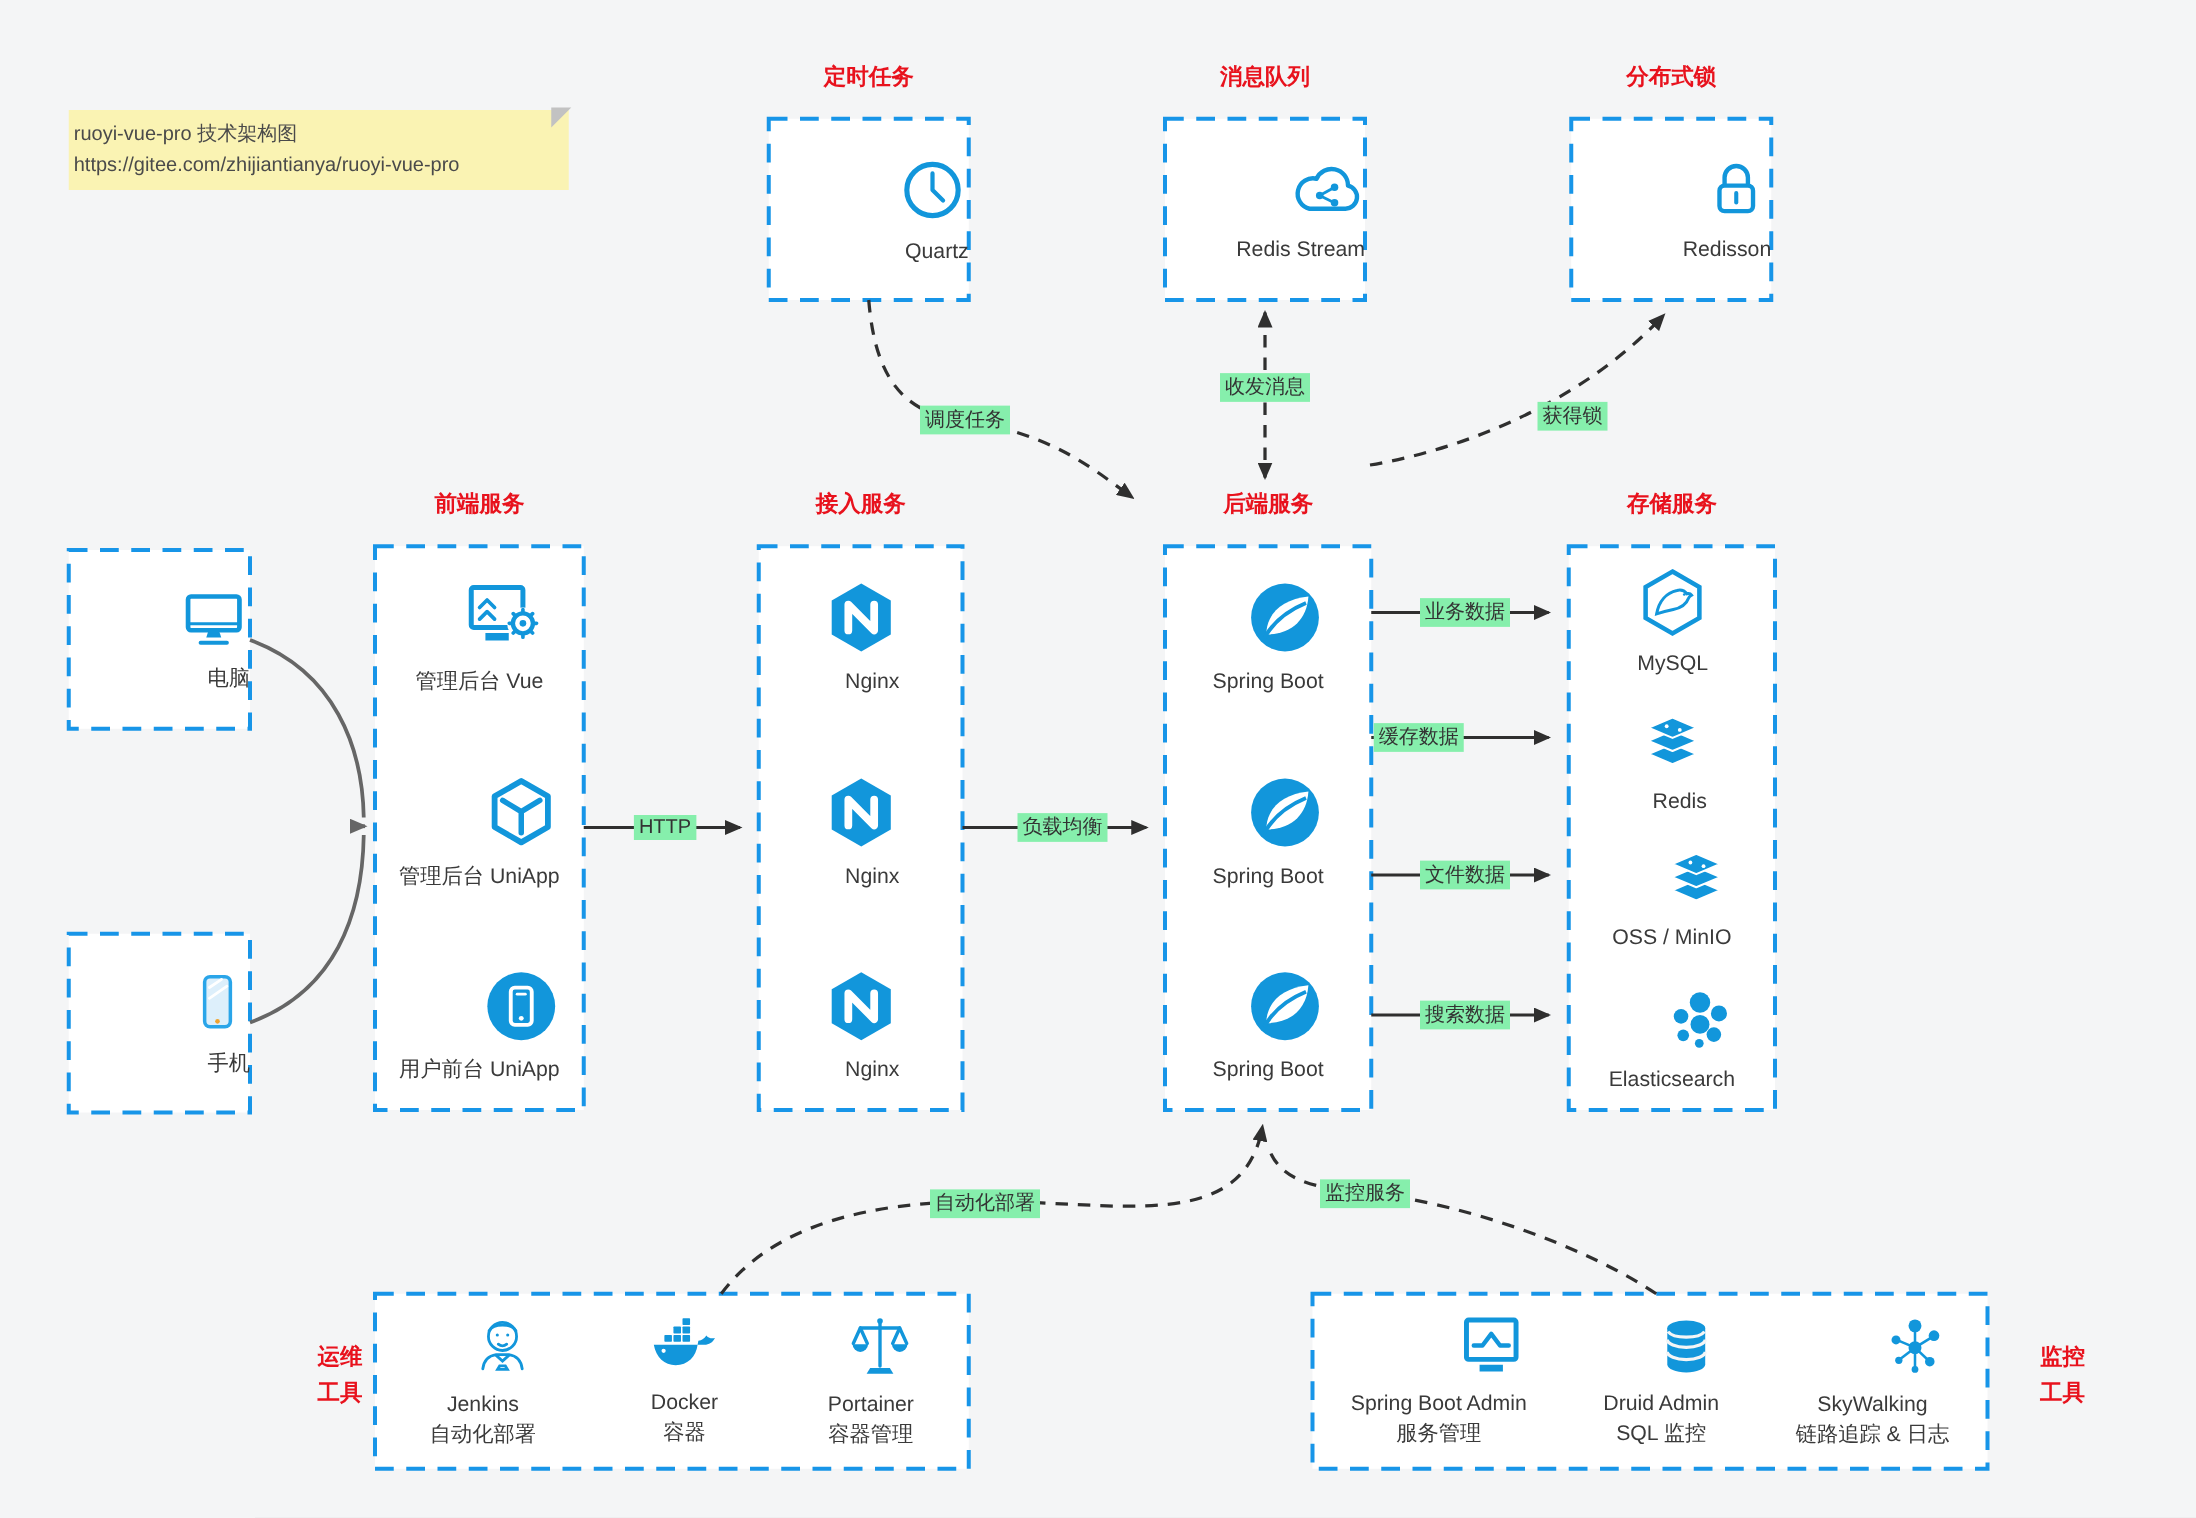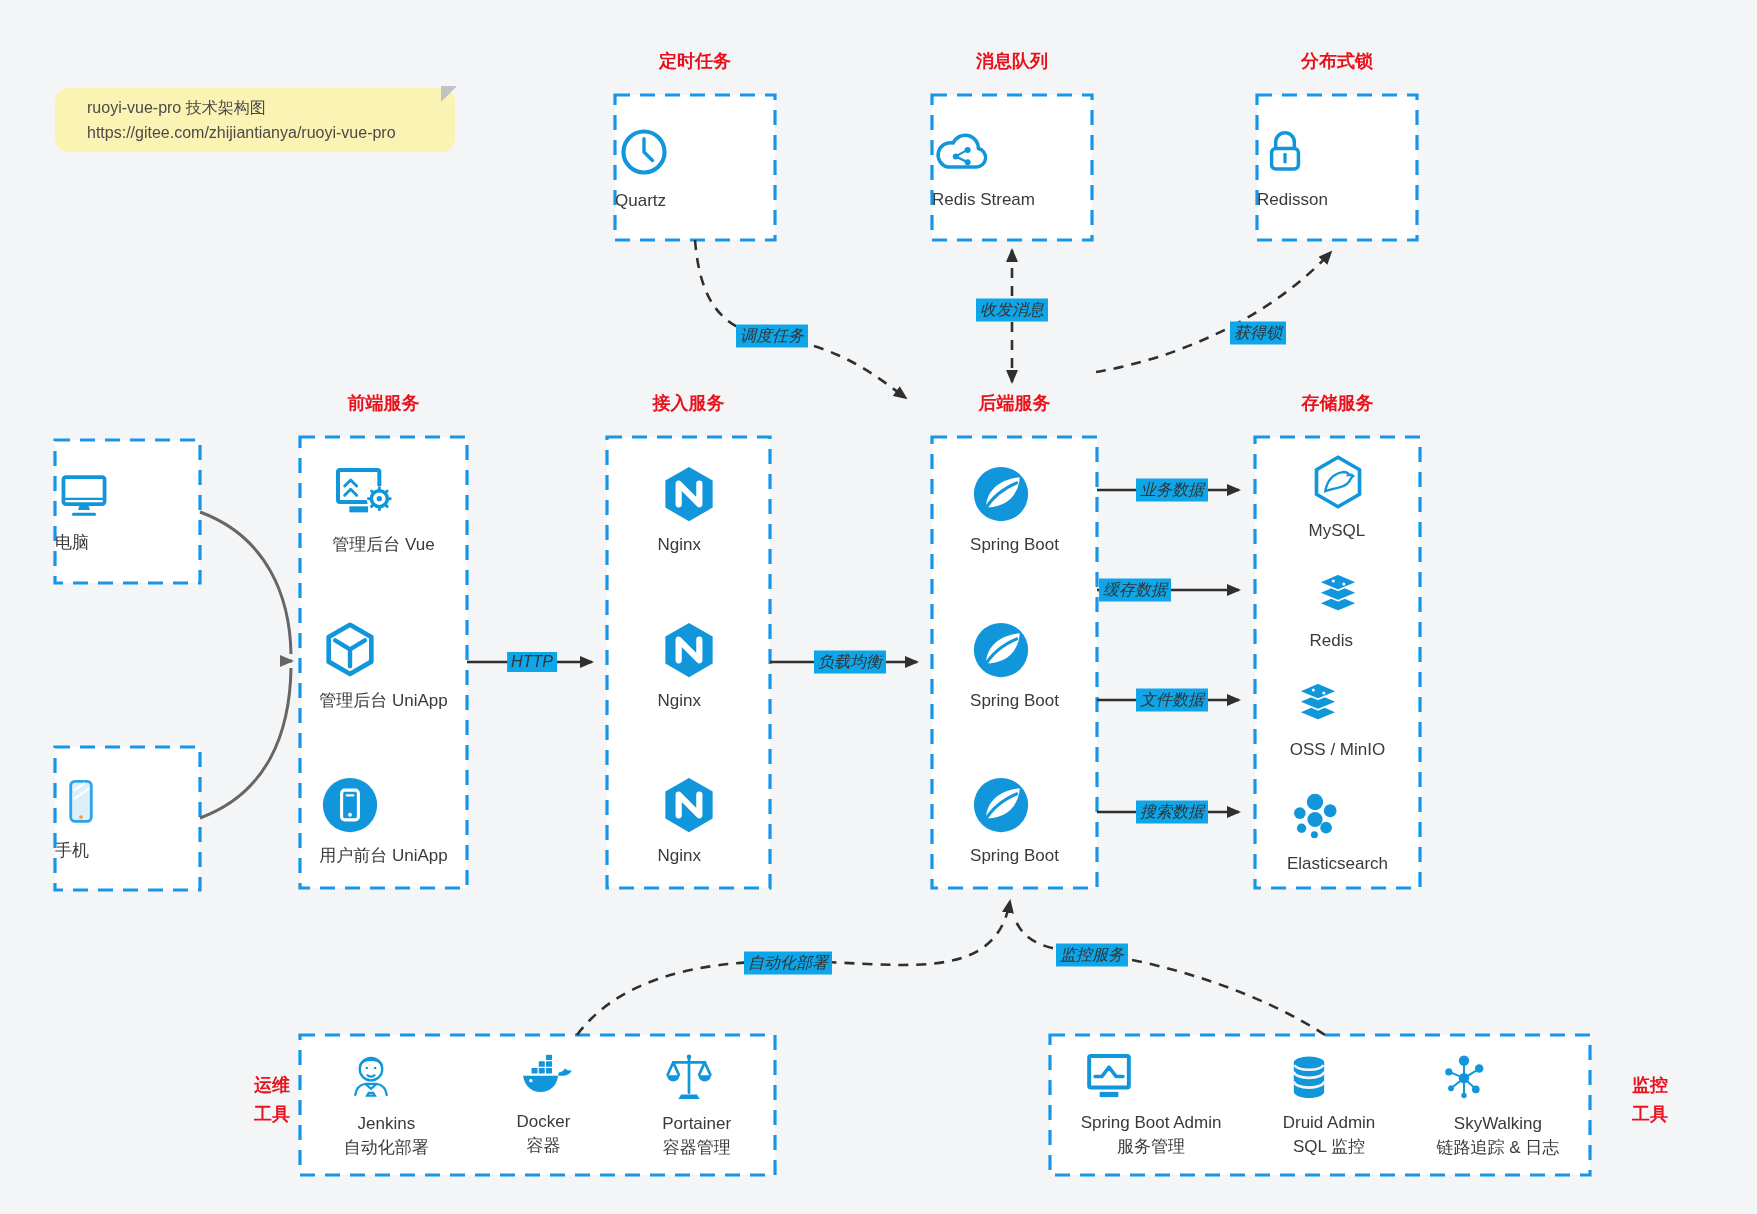--- a/index.html
+++ b/index.html
@@ -5,29 +5,29 @@
   html,body{margin:0;padding:0;background:#e9eaec;}
   #canvas{position:relative;width:1757px;height:1214px;background:#f4f5f6;overflow:hidden;
           font-family:"Liberation Sans",sans-serif;}
   svg.overlay{position:absolute;left:0;top:0;z-index:1;}
   .frame{fill:#ffffff;stroke:#1795e8;stroke-width:3.2;stroke-dasharray:15 10;}
   .solid-edge{fill:none;stroke:#2f2f2f;stroke-width:2.4;}
   .dashed-edge{fill:none;stroke:#2f2f2f;stroke-width:2.6;stroke-dasharray:10 8;}
   .client-edge{fill:none;stroke:#666;stroke-width:3;}
   .abs{position:absolute;z-index:2;}
   .red-title{color:#e8121d;font-weight:bold;font-size:18px;text-align:center;line-height:26px;}
-  .node{display:flex;flex-direction:column;align-items:flex-start;justify-content:center;}
+  .node{display:flex;flex-direction:column;align-items:flex-end;justify-content:center;}
   .node .lbl{color:#3a3a3a;font-size:17px;margin-top:8px;text-align:center;white-space:nowrap;line-height:24px;}
   .colbox{display:flex;flex-direction:column;justify-content:space-between;align-items:center;
           padding:26px 0 20px 0;box-sizing:border-box;}
   .rowbox{display:flex;flex-direction:row;justify-content:space-around;align-items:center;box-sizing:border-box;}
-  .edge-label{position:absolute;z-index:3;transform:translate(-50%,-50%);background:#0ea5e9;
-              color:#333;font-size:16px;padding:1px 4px;white-space:nowrap;font-style:italic;}
+  .edge-label{position:absolute;z-index:3;transform:translate(-50%,-50%);background:#86efac;
+              color:#333;font-size:16px;padding:1px 4px;white-space:nowrap;}
   .note{position:absolute;left:55px;top:88px;width:400px;height:64px;background:#faf3b3;z-index:2;
-        padding:7px 32px;box-sizing:border-box;color:#4a4a4a;font-size:16px;line-height:25px;border-radius:13px;}
+        padding:7px 4px;box-sizing:border-box;color:#4a4a4a;font-size:16px;line-height:25px;}
   .note::after{content:'';position:absolute;top:-2px;right:-2px;width:0;height:0;
                border-left:16px solid #c2c2c2;border-bottom:16px solid transparent;}
   .icon{flex:none;}
 </style>
 </head>
 <body>
 
 <div id="canvas">
 
   <svg class="overlay" width="1757" height="1214" viewBox="0 0 1757 1214">

